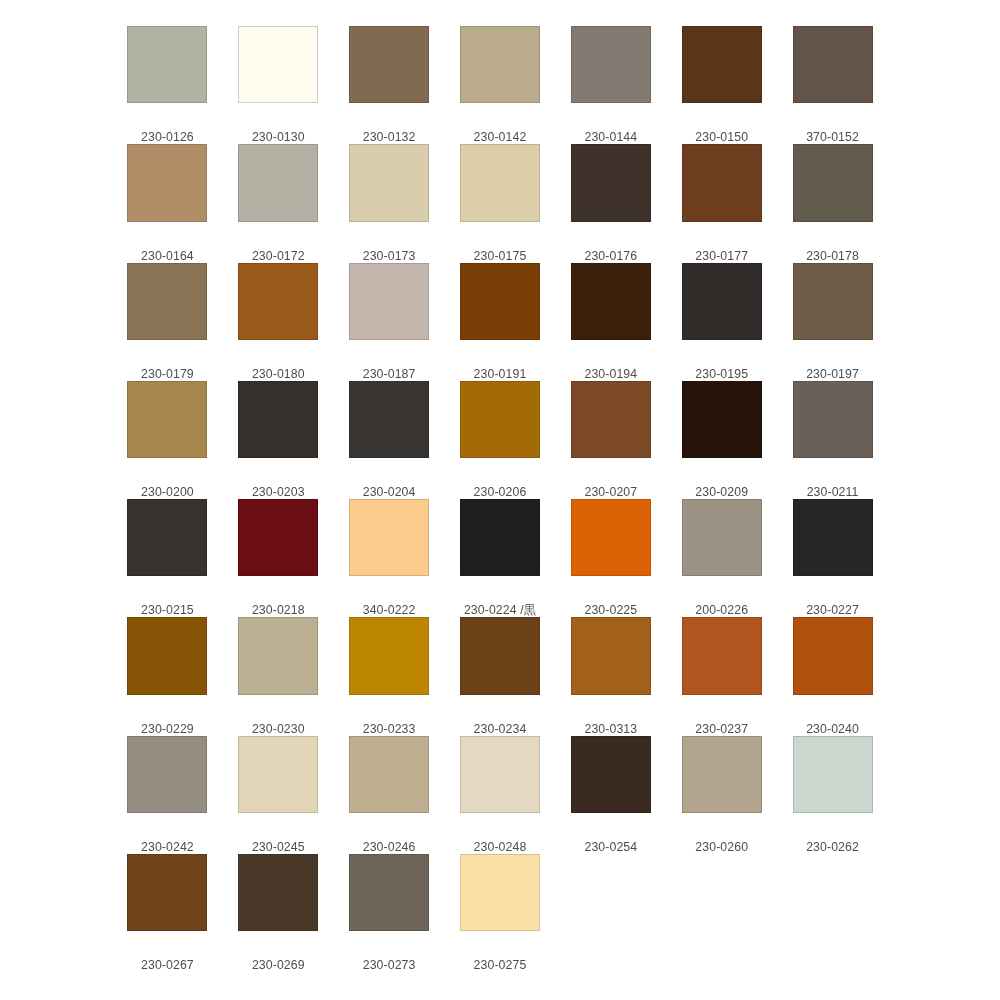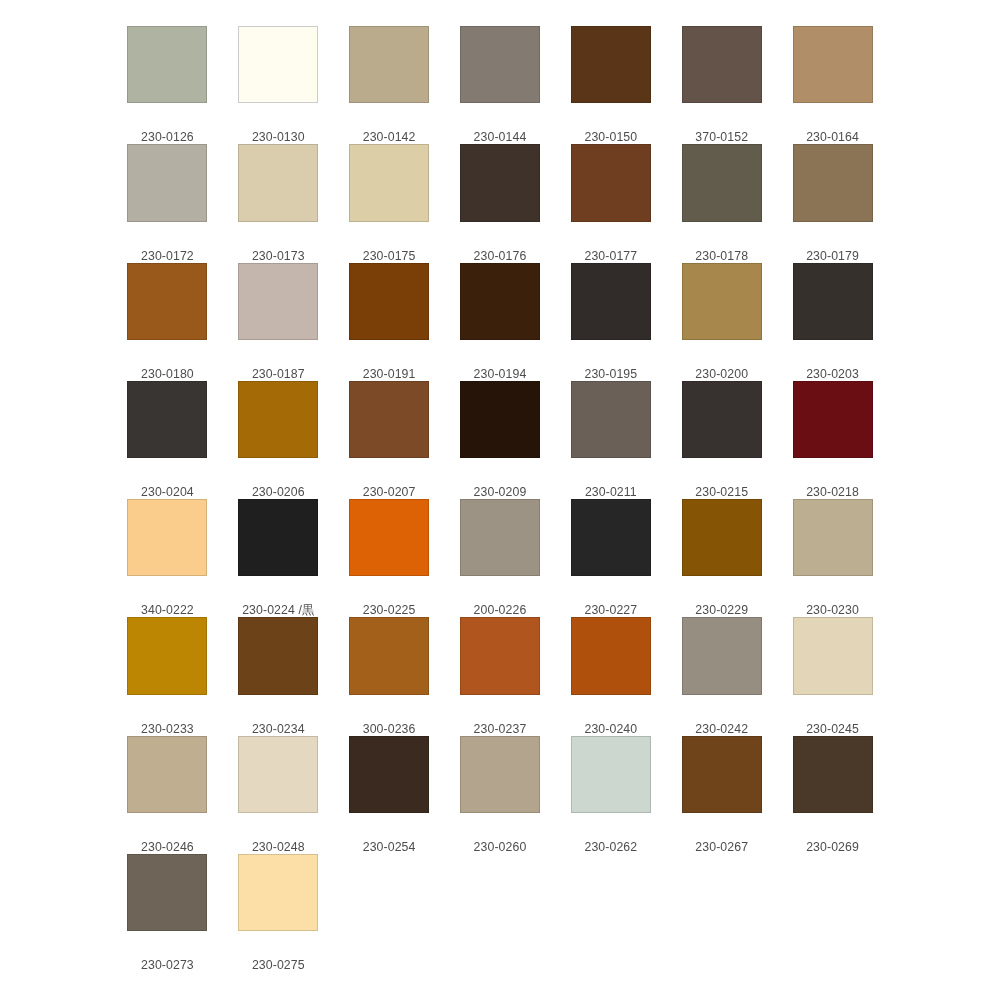--- a/index.html
+++ b/index.html
@@ -57,20 +57,24 @@
 <div id="swatch-grid" style="background: rgb(255, 255, 255);">
     <div class="swatch-cell">
       <div class="swatch-chip" style="background-color: rgb(175, 179, 162);"></div>
       <div class="swatch-label">230-0126</div>
     </div>
     <div class="swatch-cell">
       <div class="swatch-chip light-outline" style="background-color: rgb(255, 253, 240);"></div>
       <div class="swatch-label">230-0130</div>
     </div>
     <div class="swatch-cell">
+      <div class="swatch-chip" style="background-color: rgb(130, 106, 81);"></div>
+      <div class="swatch-label">230-0132</div>
+    </div>
+    <div class="swatch-cell">
       <div class="swatch-chip" style="background-color: rgb(185, 171, 140);"></div>
       <div class="swatch-label">230-0142</div>
     </div>
     <div class="swatch-cell">
       <div class="swatch-chip" style="background-color: rgb(131, 122, 114);"></div>
       <div class="swatch-label">230-0144</div>
     </div>
     <div class="swatch-cell">
       <div class="swatch-chip" style="background-color: rgb(90, 53, 24);"></div>
       <div class="swatch-label">230-0150</div>
@@ -125,20 +129,24 @@
     </div>
     <div class="swatch-cell">
       <div class="swatch-chip" style="background-color: rgb(59, 32, 12);"></div>
       <div class="swatch-label">230-0194</div>
     </div>
     <div class="swatch-cell">
       <div class="swatch-chip" style="background-color: rgb(49, 44, 42);"></div>
       <div class="swatch-label">230-0195</div>
     </div>
     <div class="swatch-cell">
+      <div class="swatch-chip" style="background-color: rgb(111, 92, 72);"></div>
+      <div class="swatch-label">230-0197</div>
+    </div>
+    <div class="swatch-cell">
       <div class="swatch-chip" style="background-color: rgb(167, 135, 75);"></div>
       <div class="swatch-label">230-0200</div>
     </div>
     <div class="swatch-cell">
       <div class="swatch-chip" style="background-color: rgb(54, 48, 44);"></div>
       <div class="swatch-label">230-0203</div>
     </div>
     <div class="swatch-cell">
       <div class="swatch-chip" style="background-color: rgb(57, 53, 50);"></div>
       <div class="swatch-label">230-0204</div>
@@ -198,21 +206,21 @@
     <div class="swatch-cell">
       <div class="swatch-chip" style="background-color: rgb(188, 134, 3);"></div>
       <div class="swatch-label">230-0233</div>
     </div>
     <div class="swatch-cell">
       <div class="swatch-chip" style="background-color: rgb(108, 67, 24);"></div>
       <div class="swatch-label">230-0234</div>
     </div>
     <div class="swatch-cell">
       <div class="swatch-chip" style="background-color: rgb(162, 96, 27);"></div>
-      <div class="swatch-label">300-0236</div>
+      <div class="swatch-label">230-0313</div>
     </div>
     <div class="swatch-cell">
       <div class="swatch-chip" style="background-color: rgb(175, 85, 29);"></div>
       <div class="swatch-label">230-0237</div>
     </div>
     <div class="swatch-cell">
       <div class="swatch-chip" style="background-color: rgb(175, 81, 13);"></div>
       <div class="swatch-label">230-0240</div>
     </div>
     <div class="swatch-cell">

